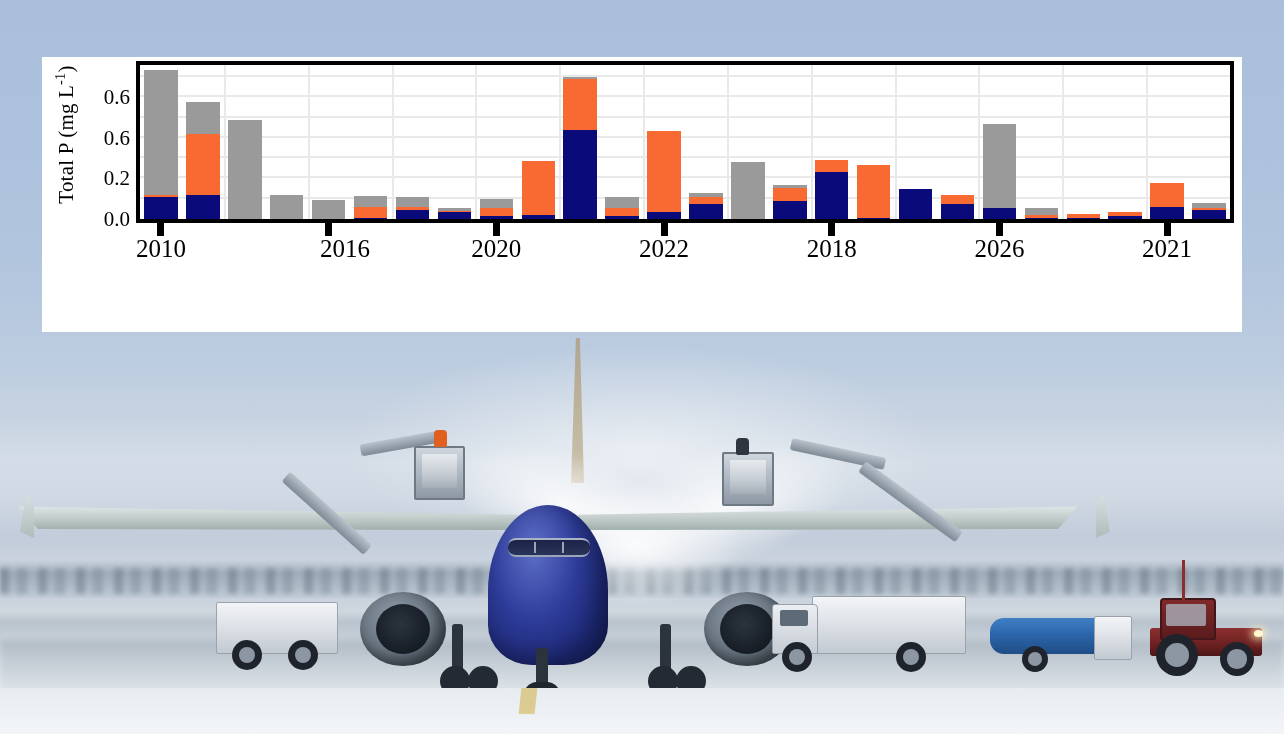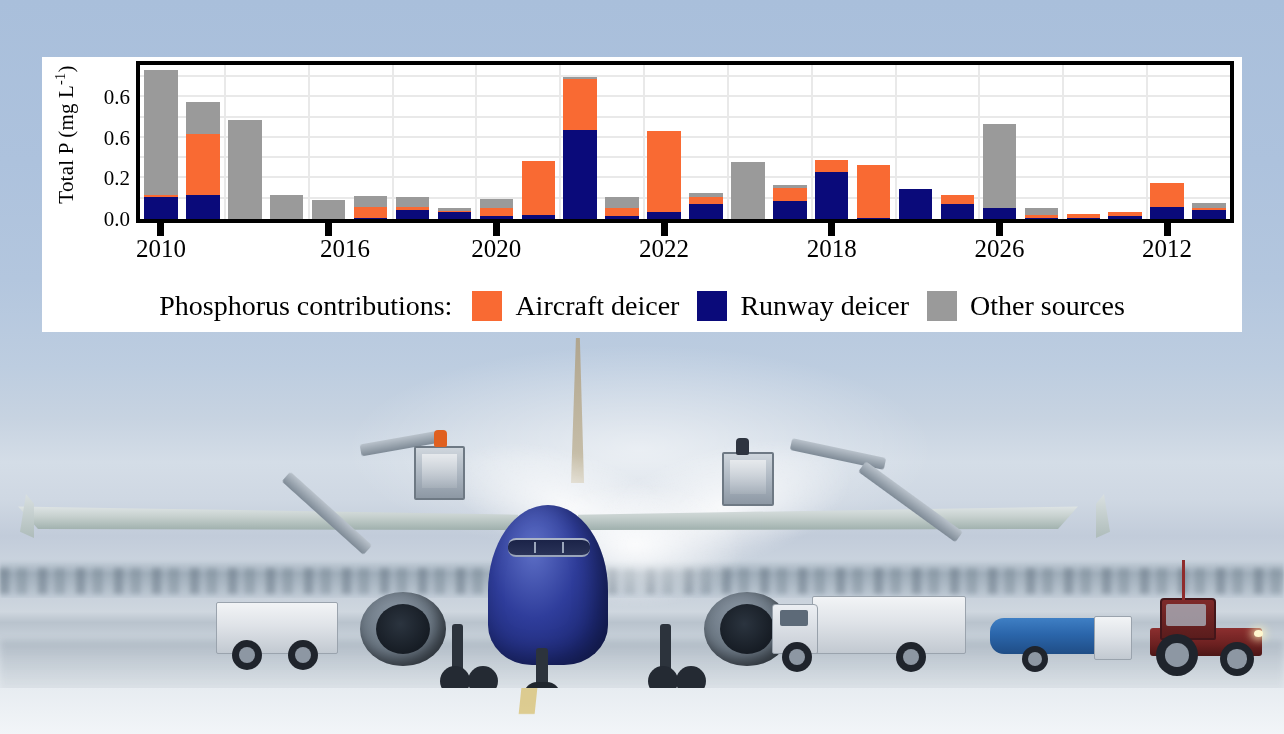--- a/index.html
+++ b/index.html
@@ -586,34 +586,19 @@
           <div class="xtick-label" style="left: 303px;">2016</div>
           <div class="xtick-mark" style="left: 450.846px;"></div>
           <div class="xtick-label" style="left: 454.346px;">2020</div>
           <div class="xtick-mark" style="left: 618.538px;"></div>
           <div class="xtick-label" style="left: 622.038px;">2022</div>
           <div class="xtick-mark" style="left: 786.231px;"></div>
           <div class="xtick-label" style="left: 789.731px;">2018</div>
           <div class="xtick-mark" style="left: 953.923px;"></div>
           <div class="xtick-label" style="left: 957.423px;">2026</div>
           <div class="xtick-mark" style="left: 1121.62px;"></div>
-          <div class="xtick-label" style="left: 1125.12px;">2012</div>
+          <div class="xtick-label" style="left: 1125.12px;">2021</div>
         </div>
     </div>
 
-    <div class="legend">
-      <span class="legend-title">Phosphorus contributions:</span>
-      <span class="legend-item">
-        <span class="swatch" style="background: rgb(249, 106, 51);"></span>
-        <span>Aircraft deicer</span>
-      </span>
-      <span class="legend-item">
-        <span class="swatch" style="background: rgb(10, 10, 122);"></span>
-        <span>Runway deicer</span>
-      </span>
-      <span class="legend-item">
-        <span class="swatch" style="background: rgb(154, 154, 154);"></span>
-        <span>Other sources</span>
-      </span>
-    </div>
   </div>
 
 </div>
 
 </body></html>

